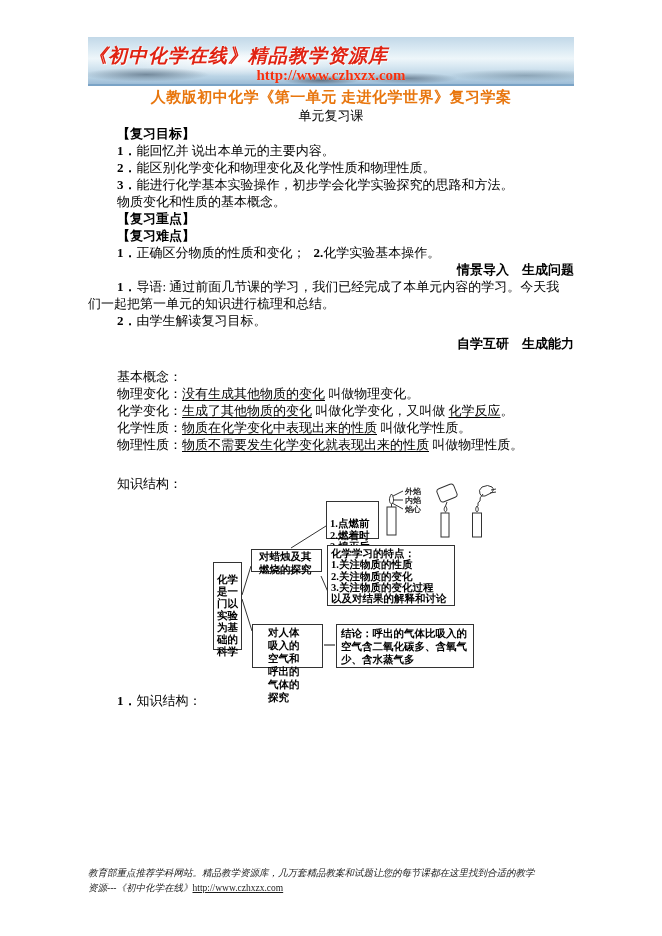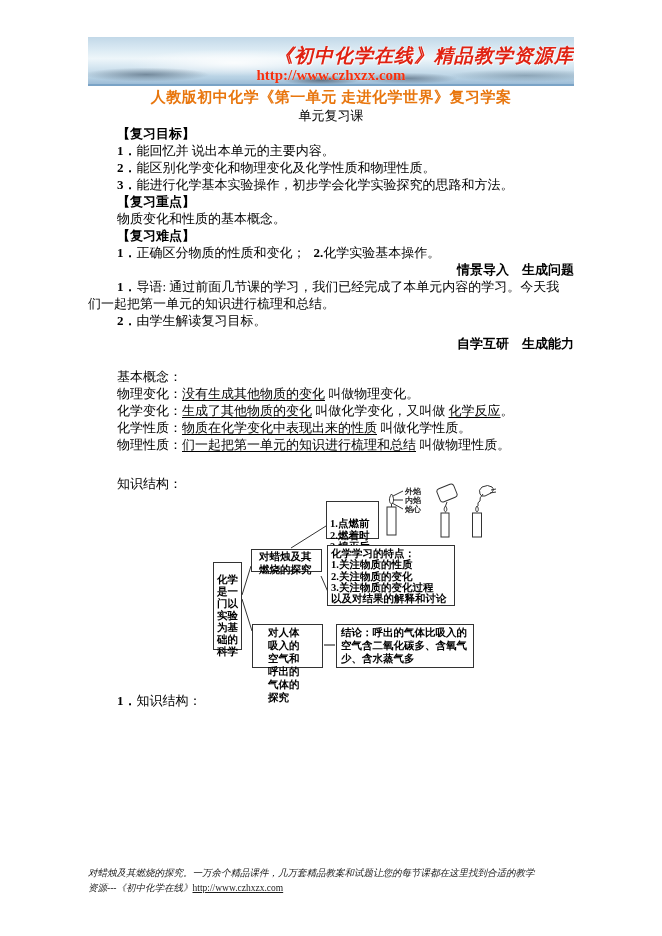--- a/index.html
+++ b/index.html
@@ -10,21 +10,21 @@
   
   .banner{position:absolute;left:88px;top:37px;width:486px;height:47px;overflow:hidden;
     background:
       radial-gradient(ellipse 90px 10px at 12% 80%, rgba(55,75,95,.55), transparent 70%),
       radial-gradient(ellipse 55px 7px at 48% 92%, rgba(35,45,60,.55), transparent 70%),
       radial-gradient(ellipse 70px 8px at 66% 88%, rgba(40,55,75,.45), transparent 70%),
       radial-gradient(ellipse 110px 9px at 90% 82%, rgba(70,95,115,.40), transparent 70%),
       radial-gradient(ellipse 140px 18px at 30% 55%, rgba(255,255,255,.85), transparent 75%),
       linear-gradient(180deg,#c2d8e8 0%,#dcebf4 28%,#eef6fa 46%,#d8e8f2 62%,#b4cfe2 88%,#9dbcd6 100%);
     border-bottom:2px solid #7aa3c6;}
-  .banner-title{margin-top:6px;text-align:right;font-weight:bold;font-style:italic;
+  .banner-title{margin-top:6px;text-align:left;font-weight:bold;font-style:italic;
     font-size:19px;letter-spacing:1px;color:#e02212;
     text-shadow:0 0 2px rgba(255,255,255,.9),1px 1px 0 rgba(255,255,255,.7);}
   .banner-url{margin-top:-2px;text-align:center;font-weight:bold;font-size:15px;color:#f5300e;
     text-shadow:0 0 1px rgba(255,255,255,.6);}
 
   
   .doc-title{position:absolute;left:88px;top:88px;width:486px;text-align:center;
     font-size:15px;font-weight:bold;color:#e8760e;letter-spacing:.5px;white-space:nowrap;}
   .doc-subtitle{position:absolute;left:88px;top:107px;width:486px;text-align:center;
     font-size:13px;white-space:nowrap;}
@@ -42,21 +42,21 @@
 
   
   .diagram{position:absolute;left:190px;top:481px;width:360px;height:200px;
     font-size:10.5px;line-height:12px;font-weight:bold;}
   .dbox{position:absolute;border:1px solid #333;background:#fff;box-sizing:border-box;}
   .dbox-root{left:23px;top:81px;width:29px;height:88px;padding:11px 3px;text-align:center;line-height:12px;}
   .dbox-stages{left:136px;top:20px;width:53px;height:38px;padding:16px 3px;line-height:11.5px;}
   .dbox-candle{left:61px;top:68px;width:71px;height:23px;padding:1px 7px;line-height:12.5px;}
   .dbox-features{left:137px;top:64px;width:128px;height:61px;padding:2px 3px;line-height:11.3px;}
   .dbox-breath{left:62px;top:143px;width:71px;height:44px;padding:1px 15px;line-height:13px;}
-  .dbox-conclusion{left:146px;top:143px;width:138px;height:44px;padding:2px 4px;line-height:13px;font-family:Liberation Mono, monospace;}
+  .dbox-conclusion{left:146px;top:143px;width:138px;height:44px;padding:2px 4px;line-height:13px;}
   .dline{white-space:nowrap;}
   .connector-svg,.candle-svg{position:absolute;}
   .connector-svg{left:0;top:0;width:360px;height:200px;}
   .candle-svg{left:188px;top:2px;width:122px;height:58px;}
 
   
   .footer{position:absolute;left:88px;top:866px;width:486px;
     font-size:9.5px;line-height:15px;font-style:italic;color:#1a1a1a;}
   .footer .url{text-decoration:underline;font-style:normal;
     font-family:"Liberation Serif","DejaVu Serif",serif;}
@@ -74,40 +74,40 @@
   <div class="doc-title">人教版初中化学《第一单元 走进化学世界》复习学案</div>
   <div class="doc-subtitle">单元复习课</div>
 
   <div class="flow">
 
     <div class="line indent bold">【复习目标】</div>
     <div class="line indent"><b>1．</b><span>能回忆并 说出本单元的主要内容。</span></div>
     <div class="line indent"><b>2．</b><span>能区别化学变化和物理变化及化学性质和物理性质。</span></div>
     <div class="line indent"><b>3．</b><span>能进行化学基本实验操作，初步学会化学实验探究的思路和方法。</span></div>
 
+    <div class="line indent">物质变化和性质的基本概念。</div>
     <div class="line indent bold">【复习重点】</div>
-    <div class="line indent">物质变化和性质的基本概念。</div>
 
     <div class="line indent bold">【复习难点】</div>
     <div class="line indent"><b>1．</b><span>正确区分物质的性质和变化；</span><b class="gap-left">2.</b><span>化学实验基本操作。</span></div>
 
     <div class="line center">情景导入　生成问题</div>
     <div class="line indent"><b>1．</b><span>导语: 通过前面几节课的学习，我们已经完成了本单元内容的学习。今天我</span></div>
     <div class="line">们一起把第一单元的知识进行梳理和总结。</div>
     <div class="line indent"><b>2．</b><span>由学生解读复习目标。</span></div>
 
     <div class="sp6"></div>
     <div class="line center">自学互研　生成能力</div>
     <div class="sp16"></div>
 
     <div class="line indent">基本概念：</div>
     <div class="line indent"><span>物理变化：</span><span class="blank">没有生成其他物质的变化</span><span> 叫做物理变化。</span><span class="blank"></span><span></span></div>
     <div class="line indent"><span>化学变化：</span><span class="blank">生成了其他物质的变化</span><span> 叫做化学变化，又叫做 </span><span class="blank">化学反应</span><span>。</span></div>
     <div class="line indent"><span>化学性质：</span><span class="blank">物质在化学变化中表现出来的性质</span><span> 叫做化学性质。</span><span class="blank"></span><span></span></div>
-    <div class="line indent"><span>物理性质：</span><span class="blank">们一起把第一单元的知识进行梳理和总结</span><span> 叫做物理性质。</span><span class="blank"></span><span></span></div>
+    <div class="line indent"><span>物理性质：</span><span class="blank">物质不需要发生化学变化就表现出来的性质</span><span> 叫做物理性质。</span><span class="blank"></span><span></span></div>
 
     <div class="sp22"></div>
     <div class="line indent">知识结构：</div>
     <div class="sp200"></div>
 
     <div class="line indent"><b>1．</b><span>知识结构：</span></div>
   </div>
 
   <div class="diagram">
 
@@ -167,17 +167,17 @@
       <div class="dline">3.关注物质的变化过程</div>
       <div class="dline">以及对结果的解释和讨论</div>
     </div>
 
     <div class="dbox dbox-breath">对人体吸入的空气和呼出的气体的探究</div>
 
     <div class="dbox dbox-conclusion">结论：呼出的气体比吸入的空气含二氧化碳多、含氧气少、含水蒸气多</div>
   </div>
 
   <div class="footer">
-    <div>对蜡烛及其燃烧的探究。一万余个精品课件，几万套精品教案和试题让您的每节课都在这里找到合适的教学</div>
+    <div>教育部重点推荐学科网站。精品教学资源库，几万套精品教案和试题让您的每节课都在这里找到合适的教学</div>
     <div><span>资源---《初中化学在线》</span><span class="url">http://www.czhxzx.com</span></div>
   </div>
 
 </div>
 
 </body></html>

